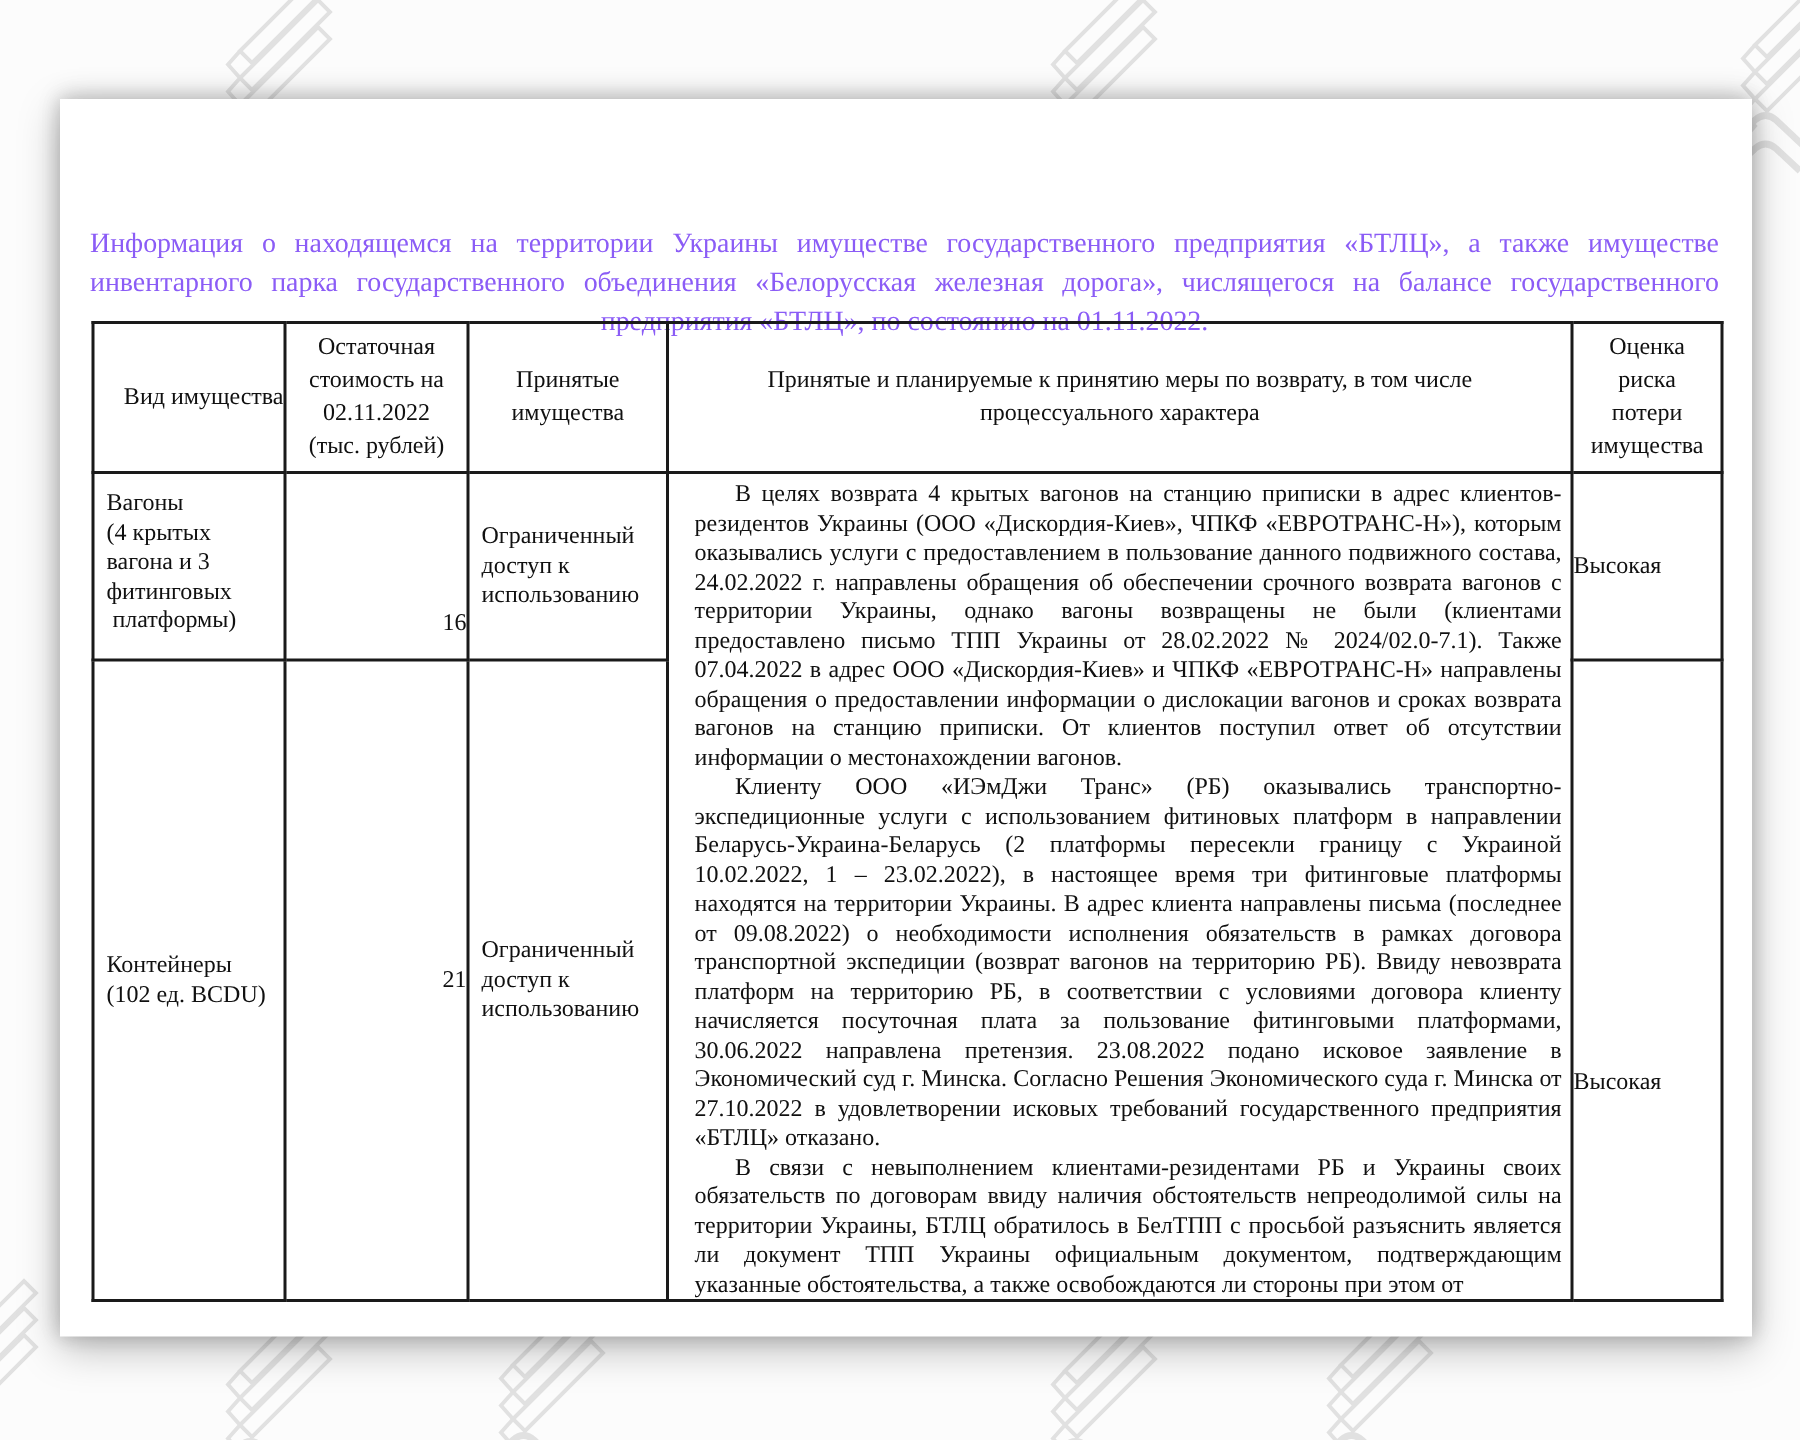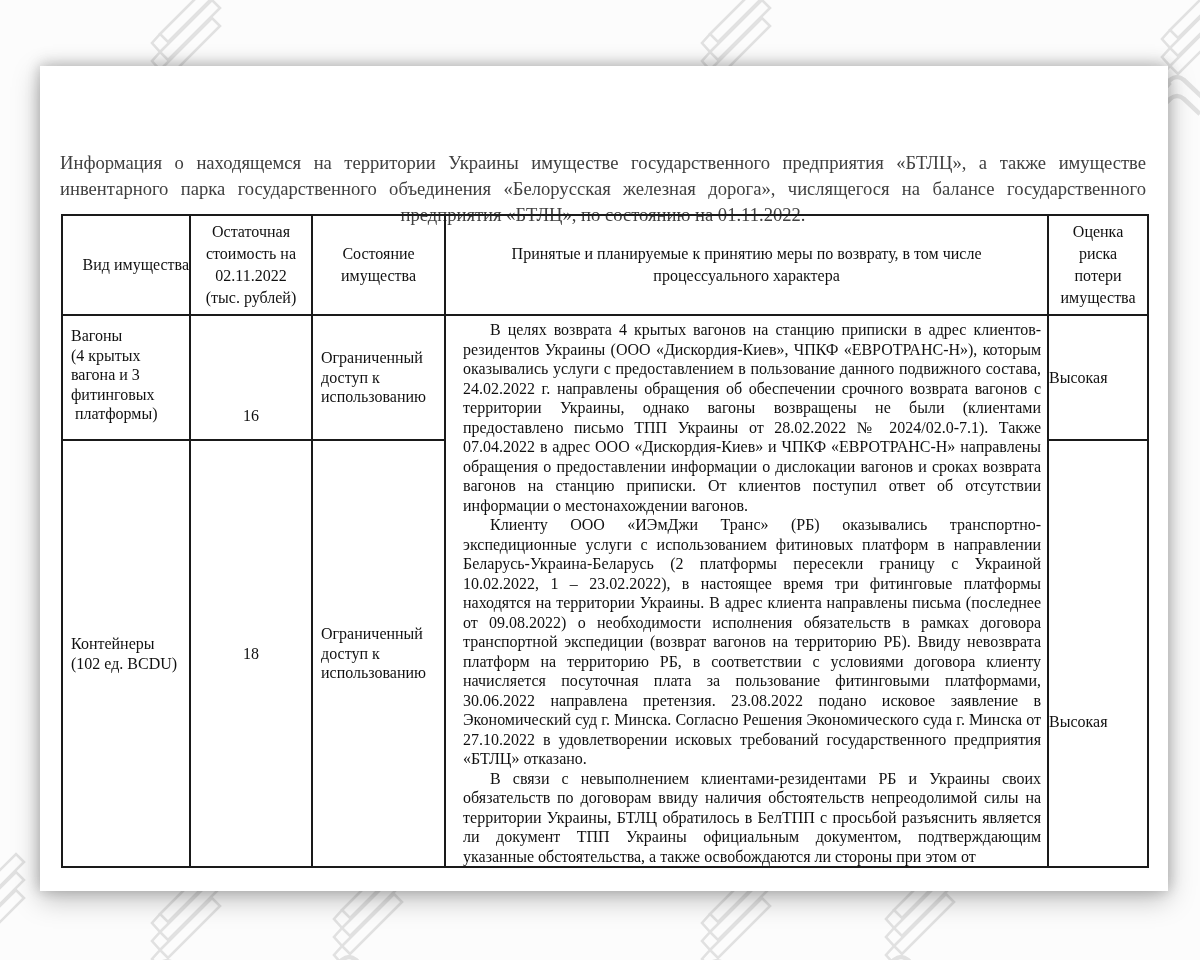--- a/index.html
+++ b/index.html
@@ -9,21 +9,21 @@
     font-family:"Liberation Serif","DejaVu Serif",serif;
   }
   .backdrop{position:absolute;left:0;top:0;width:1200px;height:960px;}
   .sheet{
     position:absolute;left:40px;top:66px;width:1128px;height:825px;
     background:#ffffff;
     box-shadow:0 0 12px rgba(0,0,0,.15), 0 8px 26px rgba(0,0,0,.26), 0 -4px 16px rgba(0,0,0,.10);
   }
   .title{
     position:absolute;left:20px;right:22px;top:84px;
-    font-size:18.6px;line-height:26px;color:#404040;
+    font-size:18.6px;line-height:26px;color:#8b5cf6;
     text-align:justify;text-align-last:center;
   }
   table.doc-table{
     position:absolute;left:21px;top:148px;
     border-collapse:collapse;table-layout:fixed;color:#101010;
   }
   .doc-table col.w1{width:128px}
   .doc-table col.w2{width:122px}
   .doc-table col.w3{width:125px}
   .doc-table col.w4{width:603px}
@@ -33,21 +33,21 @@
     font-size:16px;line-height:19.5px;padding:0;
     vertical-align:middle;overflow:hidden;
   }
   .doc-table thead tr{height:100px;}
   .doc-table th{white-space:pre-line;text-align:center;line-height:22px;}
   .doc-table th.h-type{text-align:right;padding-left:8px;}
   tr.r1{height:125px;margin-top:42px;}
   tr.r2{height:425px;}
   td.c-type{vertical-align:top;padding:10px 4px 0 8px;white-space:pre-line;}
   td.c-type2{padding:0 4px 0 8px;white-space:pre-line;}
-  td.c-num{text-align:center;}
+  td.c-num{text-align:right;}
   td.c-num.bottom{vertical-align:bottom;padding-bottom:14px;}
   td.c-state{padding-left:8px;padding-right:18px;white-space:pre-line;}
   td.c-risk{}
   td.c-risk .shift-down{display:inline-block;transform:translateY(68px);}
   td.c-measures{vertical-align:top;text-align:justify;padding:4px 6px 0 17px;}
   td.c-measures p{margin:0;text-indent:27px;}
   .wm-stroke{fill:none;stroke:#e1e1e1;stroke-width:4.5;}
   .wm-thin{fill:none;stroke:#e1e1e1;stroke-width:2.6;}
 </style>
 </head>
@@ -95,21 +95,21 @@
         <col class="w4">
         <col class="w5">
     </colgroup>
     <thead>
       <tr>
         <th class="h-type">Вид имущества</th>
         <th>Остаточная
 стоимость на
 02.11.2022
 (тыс. рублей)</th>
-        <th>Состояние
+        <th>Принятые
 имущества</th>
         <th>Принятые и планируемые к принятию меры по возврату, в том числе
 процессуального характера</th>
         <th>Оценка
 риска
 потери
 имущества</th>
       </tr>
     </thead>
     <tbody>
@@ -128,21 +128,21 @@
           <p>Клиенту ООО «ИЭмДжи Транс» (РБ) оказывались транспортно-экспедиционные услуги с использованием фитиновых платформ в направлении Беларусь-Украина-Беларусь (2 платформы пересекли границу с Украиной 10.02.2022, 1 – 23.02.2022), в настоящее время три фитинговые платформы находятся на территории Украины. В адрес клиента направлены письма (последнее от 09.08.2022) о необходимости исполнения обязательств в рамках договора транспортной экспедиции (возврат вагонов на территорию РБ). Ввиду невозврата платформ на территорию РБ, в соответствии с условиями договора клиенту начисляется посуточная плата за пользование фитинговыми платформами, 30.06.2022 направлена претензия. 23.08.2022 подано исковое заявление в Экономический суд г. Минска. Согласно Решения Экономического суда г. Минска от 27.10.2022 в удовлетворении исковых требований государственного предприятия «БТЛЦ» отказано.</p>
           <p>В связи с невыполнением клиентами-резидентами РБ и Украины своих обязательств по договорам ввиду наличия обстоятельств непреодолимой силы на территории Украины, БТЛЦ обратилось в БелТПП с просьбой разъяснить является ли документ ТПП Украины официальным документом, подтверждающим указанные обстоятельства, а также освобождаются ли стороны при этом от</p>
         </td>
         <td class="c-risk">
           <span>Высокая</span>
         </td>
       </tr>
       <tr class="r2">
         <td class="c-type2">Контейнеры
 (102 ед. BCDU)</td>
-        <td class="c-num">18</td>
+        <td class="c-num">21</td>
         <td class="c-state">Ограниченный
 доступ к
 использованию</td>
         <td class="c-risk">
           <span class="shift-down">Высокая</span>
         </td>
       </tr>
     </tbody>
   </table>
 

